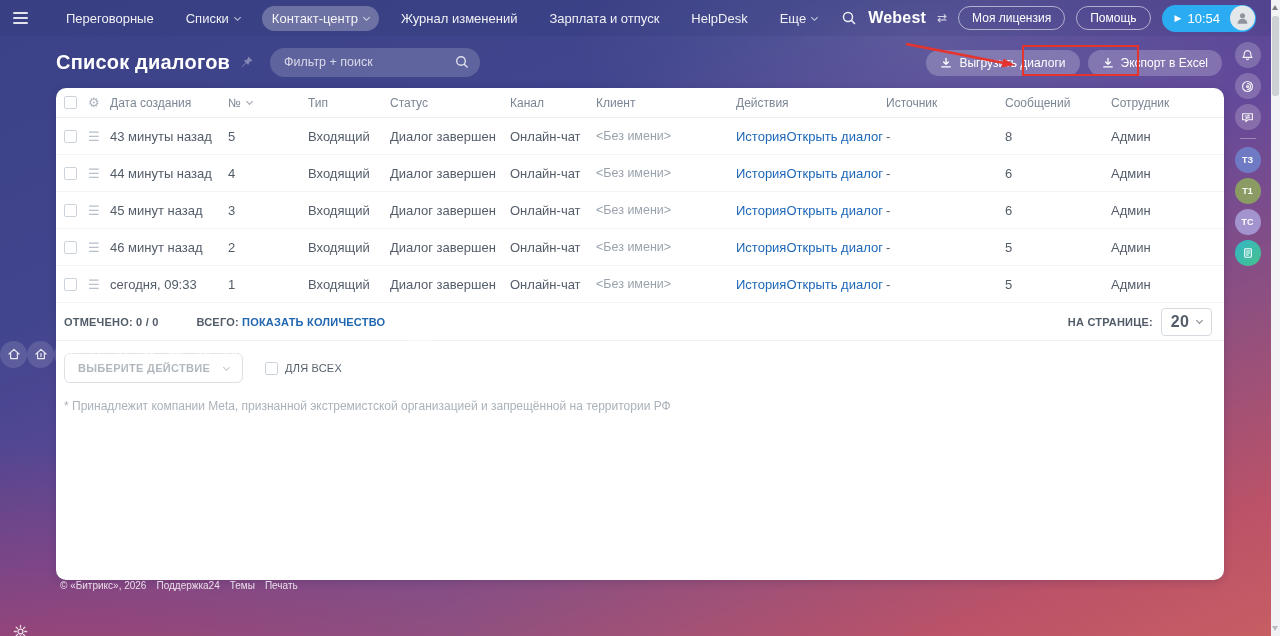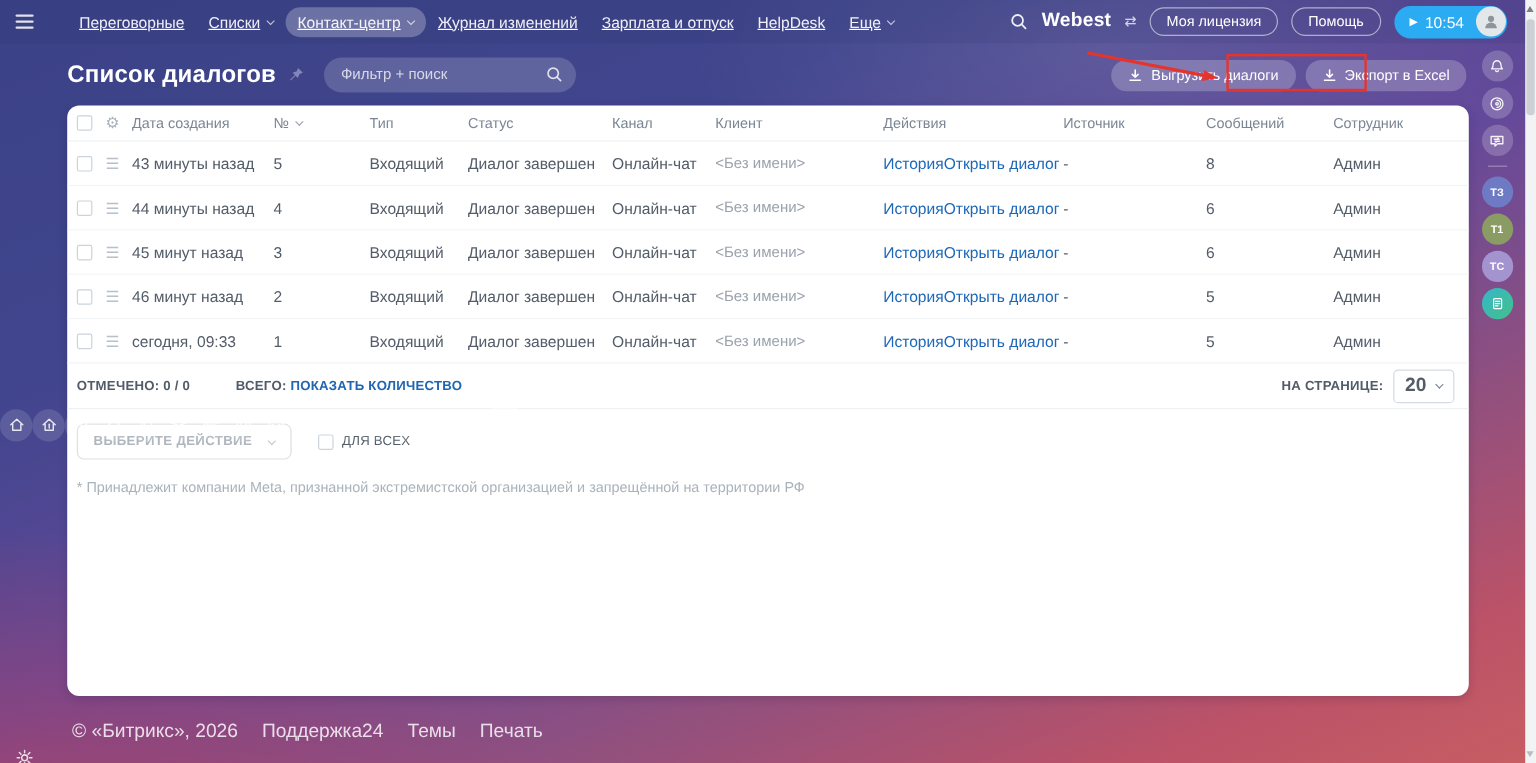--- a/index.html
+++ b/index.html
@@ -12,21 +12,21 @@
       radial-gradient(ellipse 700px 420px at 0% 115%, rgba(214,60,74,0.55), transparent 70%),
       linear-gradient(158deg, #3c4287 0%, #40458d 28%, #64499a 52%, #92507e 72%, #bb5268 88%, #c75e63 100%);
   }
 
   
   .topbar { position:absolute; left:0; top:0; width:1280px; height:36px;
     display:flex; align-items:center; color:#fff; z-index:20;
     background:rgba(34,38,84,0.10); }
   .burger { width:40px; display:flex; flex-direction:column; gap:3px; align-items:center; cursor:pointer; }
   .burger i { display:block; width:15px; height:2px; background:rgba(255,255,255,.85); border-radius:1px; }
-  .topmenu { display:flex; align-items:flex-end; gap:0; margin-left:16px;text-decoration:underline; }
+  .topmenu { display:flex; align-items:flex-end; gap:12px; margin-left:16px; }
   .tm-item { display:flex; align-items:center; font-size:13px; color:rgba(255,255,255,.92);
     padding:5px 10px; border-radius:15px; cursor:pointer; white-space:nowrap; }
   .tm-item.active { background:rgba(255,255,255,.26); }
   .chev { display:inline-block; width:5px; height:5px; border-right:1.4px solid currentColor;
     border-bottom:1.4px solid currentColor; transform:rotate(45deg); margin:-2px 0 0 6px; opacity:.75; }
   .chev.left { transform:rotate(135deg); margin:0 4px 0 0; }
   .chev.right { transform:rotate(-45deg); margin:0 0 0 4px; }
   .topbar-right { margin-left:auto; display:flex; align-items:center; gap:11px; padding-right:24px; }
   .brand { font-size:16px; font-weight:bold; letter-spacing:.2px; }
   .swap { font-size:12px; opacity:.75; }
@@ -93,21 +93,21 @@
   .nav-btn { display:flex; align-items:center; cursor:pointer; color:#525c69; }
 
   
   .actionbar { display:flex; align-items:center; gap:22px; padding:12px 0 0 8px; }
   .sel-action { display:flex; align-items:center; gap:14px; border:1px solid #dbe0e5; border-radius:6px;
     height:30px; padding:0 13px; font-size:11px; letter-spacing:.3px; color:#b0b6bd; font-weight:bold; cursor:pointer; }
   .for-all { display:flex; align-items:center; gap:7px; font-size:11px; font-weight:normal; color:#525c69; letter-spacing:.2px; }
   .footnote { padding:16px 0 0 8px; font-size:12px; color:#aab2ba; }
 
   
-  .footer { display:flex; gap:20px; margin-top:21px; padding-left:4px; font-size:16px; color:rgba(255,255,255,.82); }
+  .footer { display:flex; gap:10px; padding-left:4px; font-size:10px; color:rgba(255,255,255,.82); }
   .footer .f-link { cursor:pointer; }
 
   
   .right-dock { position:absolute; right:19px; top:42px; width:27px; display:flex; flex-direction:column;
     align-items:center; gap:5px; z-index:25; }
   .d-circle { width:26px; height:26px; border-radius:50%; background:rgba(255,255,255,.20);
     display:flex; align-items:center; justify-content:center; cursor:pointer; }
   .d-circle svg { stroke:rgba(255,255,255,.92); fill:none; stroke-width:1.2; stroke-linecap:round; stroke-linejoin:round; }
   .d-div { width:16px; height:1px; background:rgba(255,255,255,.35); margin:3px 0; }
   .d-av { width:26px; height:26px; border-radius:50%; color:#fff; font-size:9px; font-weight:bold;

